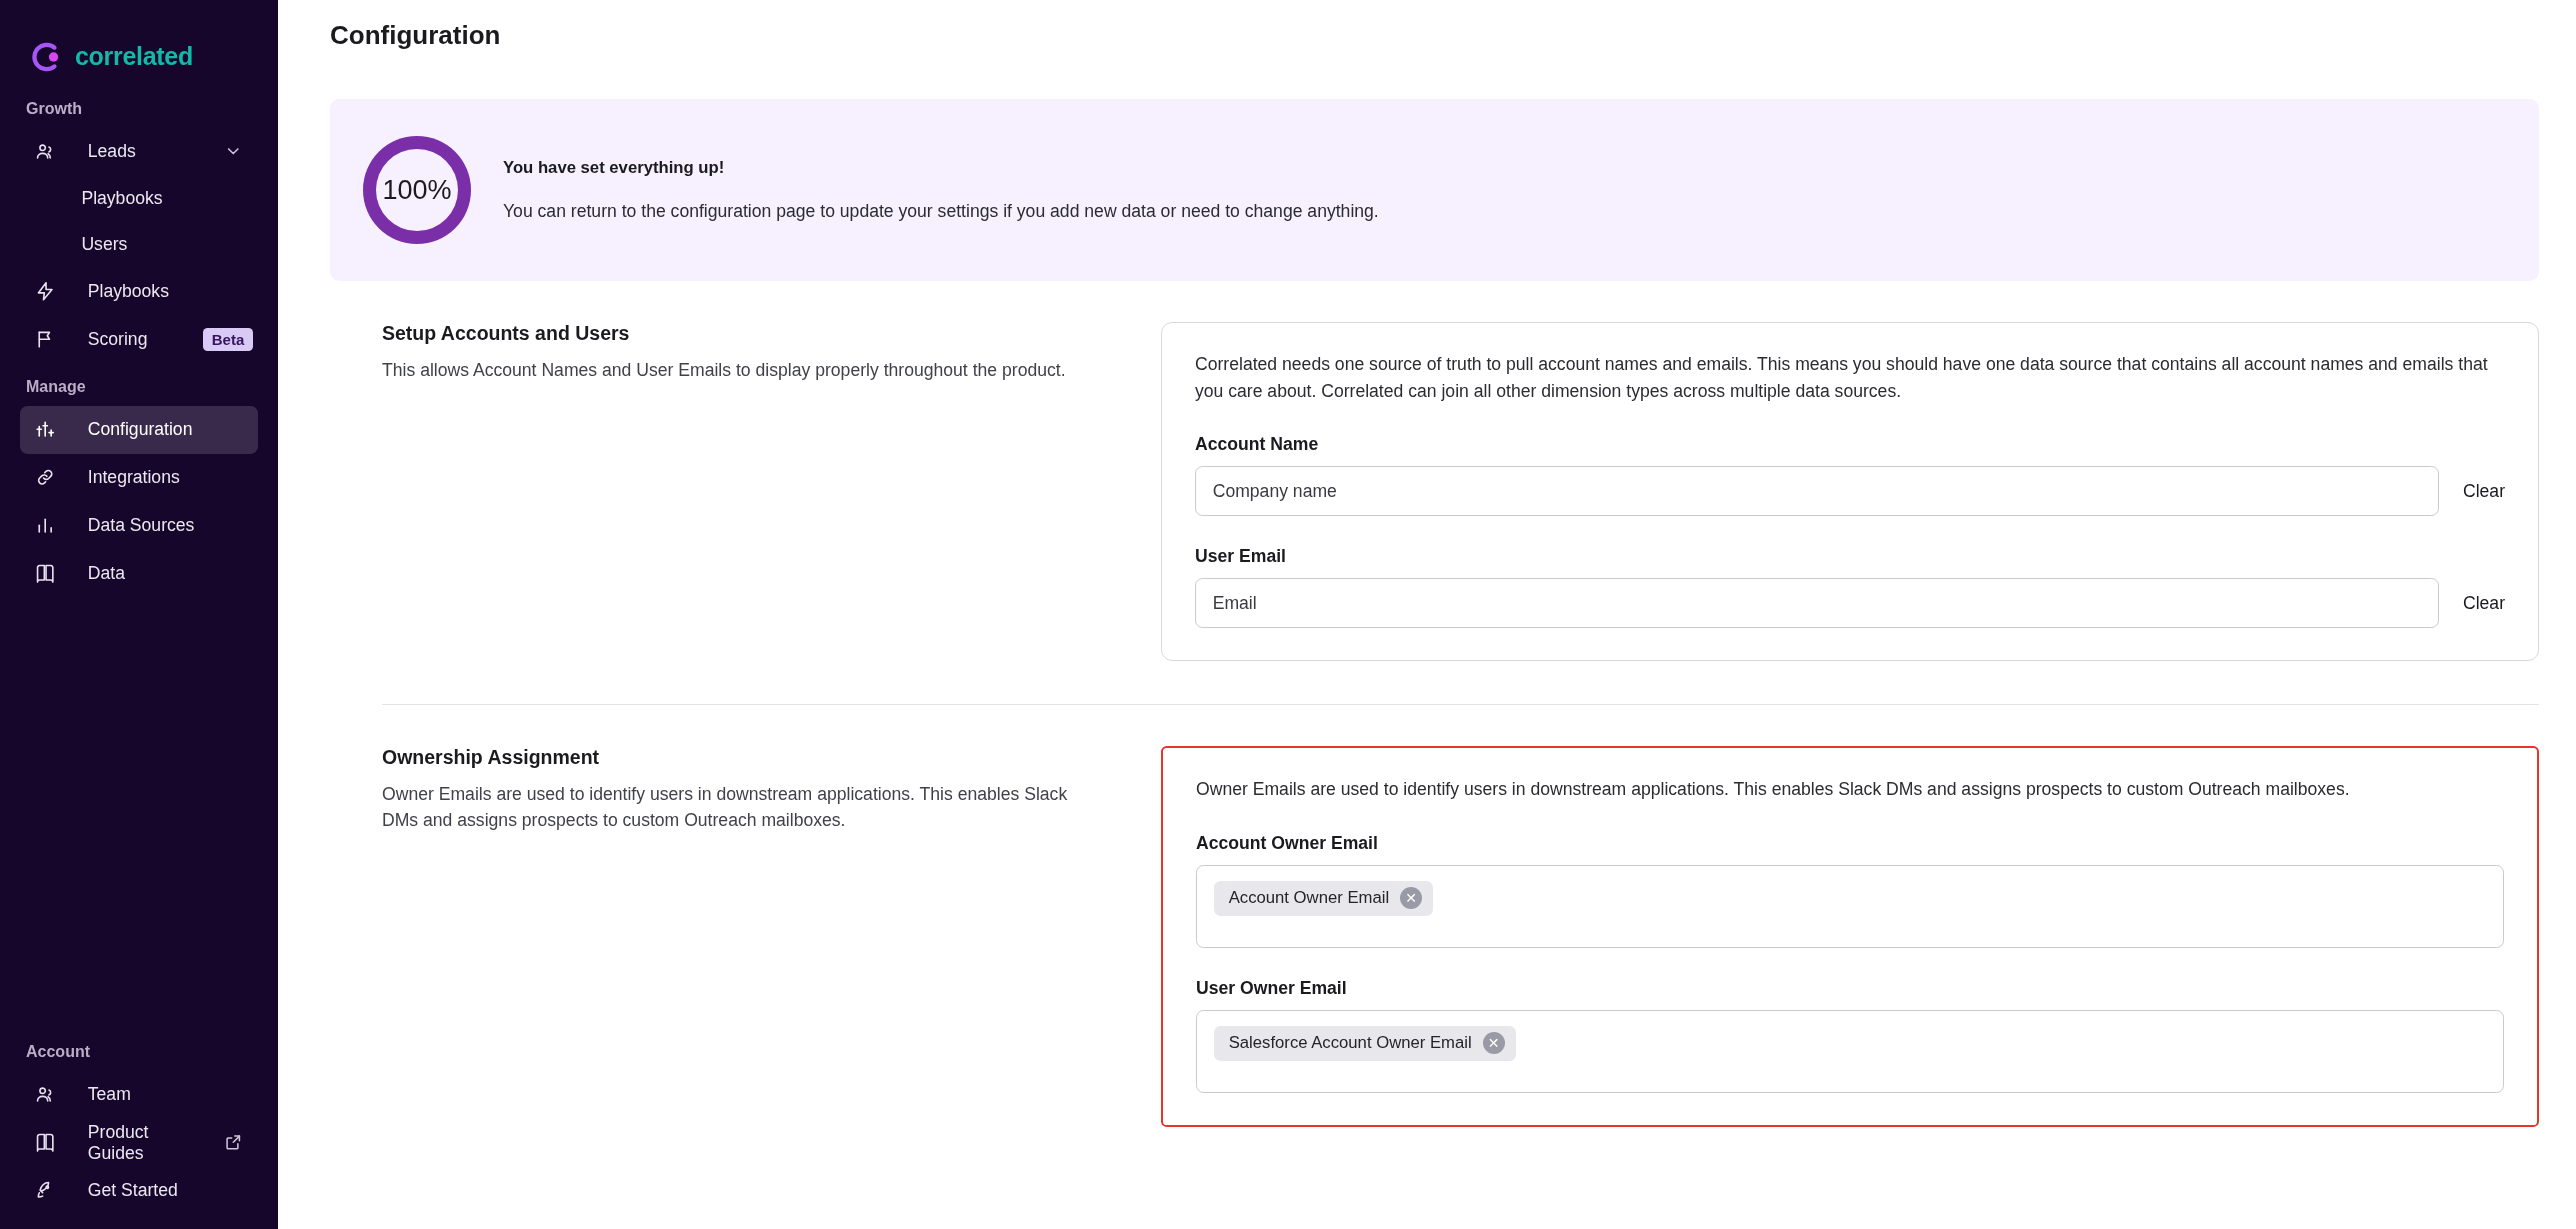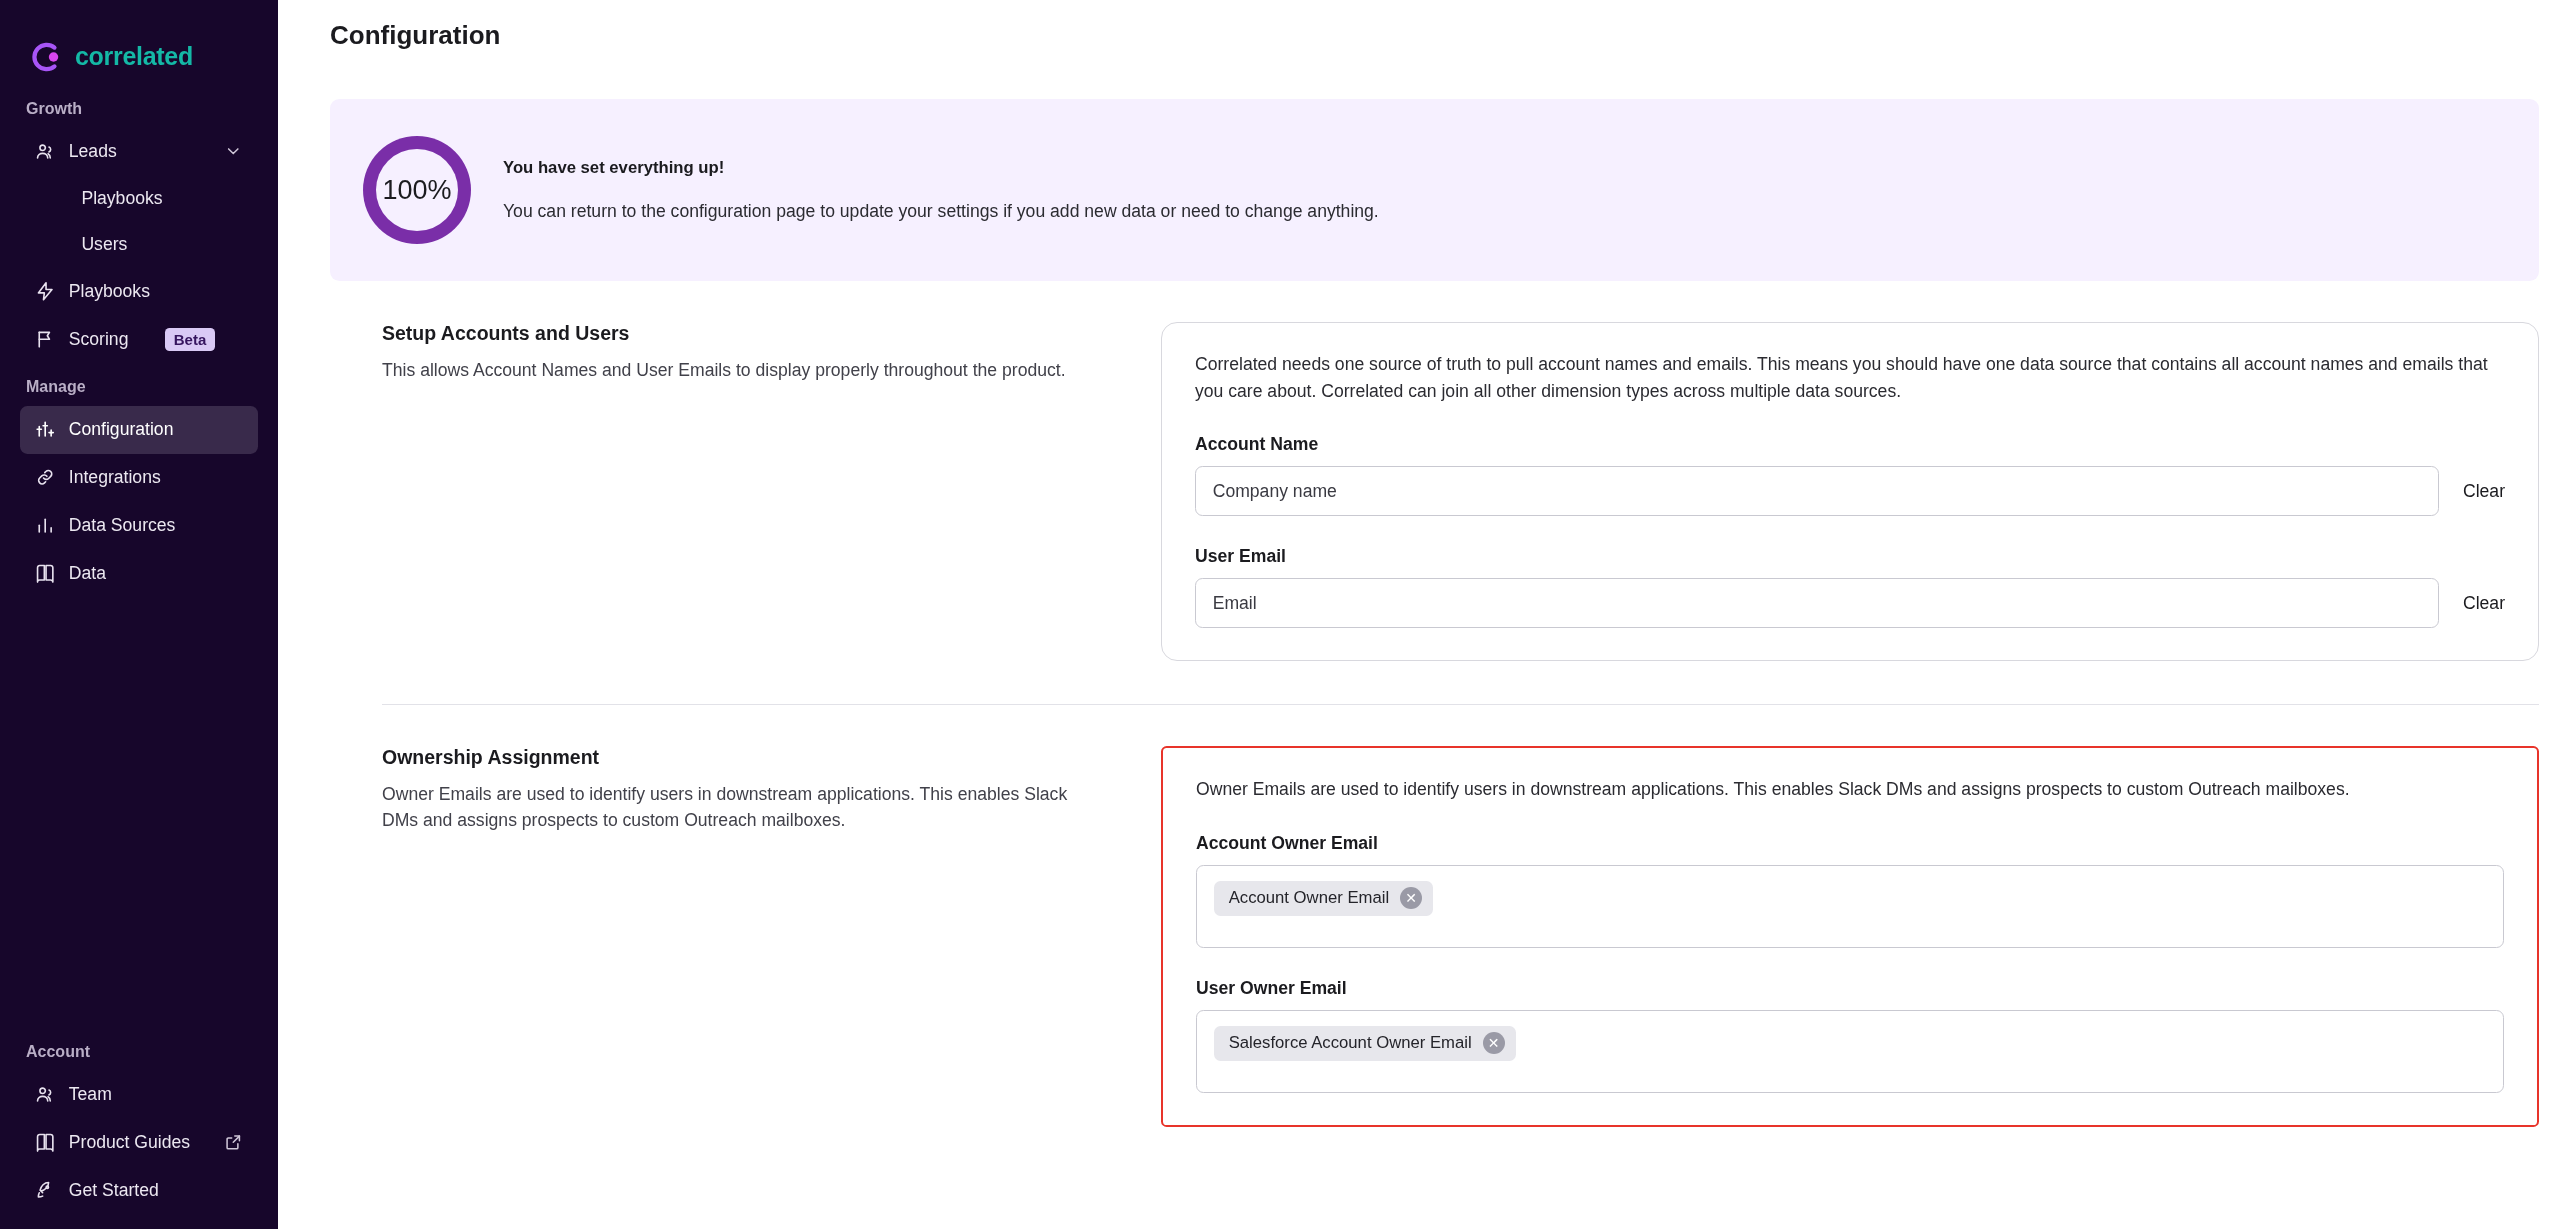--- a/index.html
+++ b/index.html
@@ -46,21 +46,21 @@
   }
   .nav-section-title {
     font-size: 16px;
     font-weight: bold;
     color: #b9aec6;
     padding: 15px 0 9.3px 26px;
   }
   .nav-item {
     display: flex;
     align-items: center;
-    gap: 13px;
+    gap: 32px;
     height: 48px;
     margin: 0 20.4px;
     padding: 0 15px;
     border-radius: 7.4px;
     font-size: 17.6px;
     color: #ece8f1;
     cursor: pointer;
     position: relative;
   }
   .nav-item.active {
@@ -163,21 +163,21 @@
     padding: 41px 0 0 52px;
     gap: 0;
   }
   .section-left { width: 779px; padding-right: 56px; }
   .section-h { font-size: 19.5px; font-weight: bold; color: #1b1b1f; margin-bottom: 13px; }
   .section-p { font-size: 17.6px; color: #41414a; line-height: 1.45; }
 
   .panel {
     flex: 1;
     border: 0.9px solid #d8d8de;
-    border-radius: 16px;
+    border-radius: 11px;
     padding: 28px 33px 32px 33px;
   }
   .panel-desc { font-size: 17.6px; color: #2b2b31; line-height: 1.5; }
   .field-label { font-size: 17.6px; font-weight: bold; color: #1b1b1f; margin: 30px 0 11px 0; }
   .field-row { display: flex; align-items: center; gap: 24px; }
   .input {
     flex: 1;
     height: 50px;
     border: 0.9px solid #c9c9d1;
     border-radius: 7.4px;

